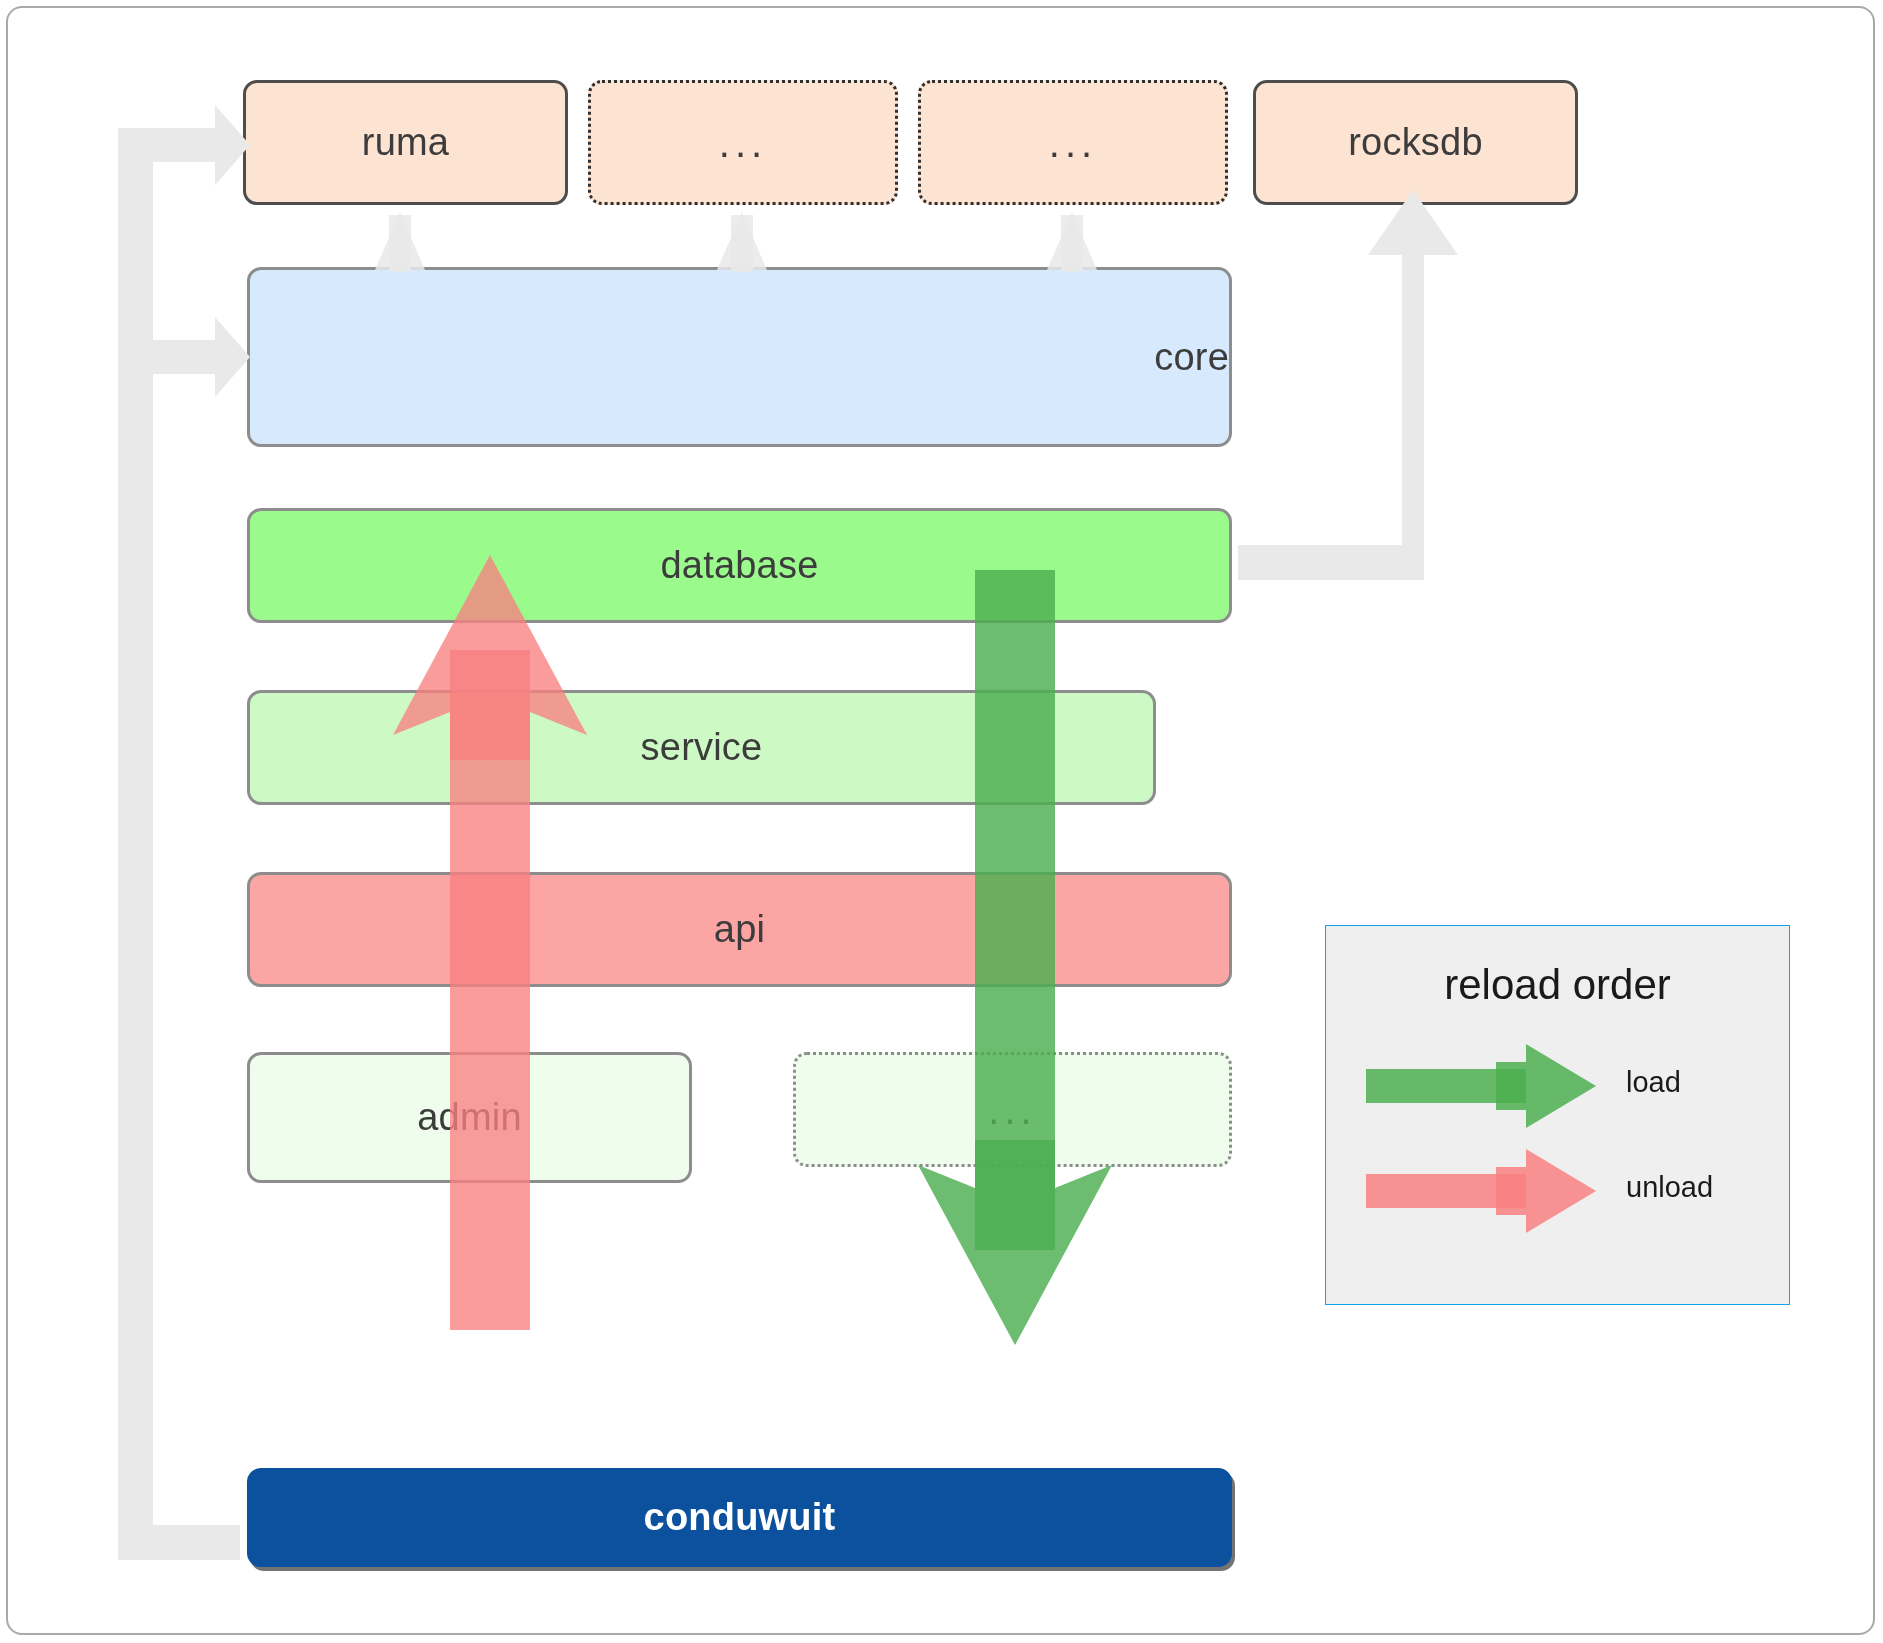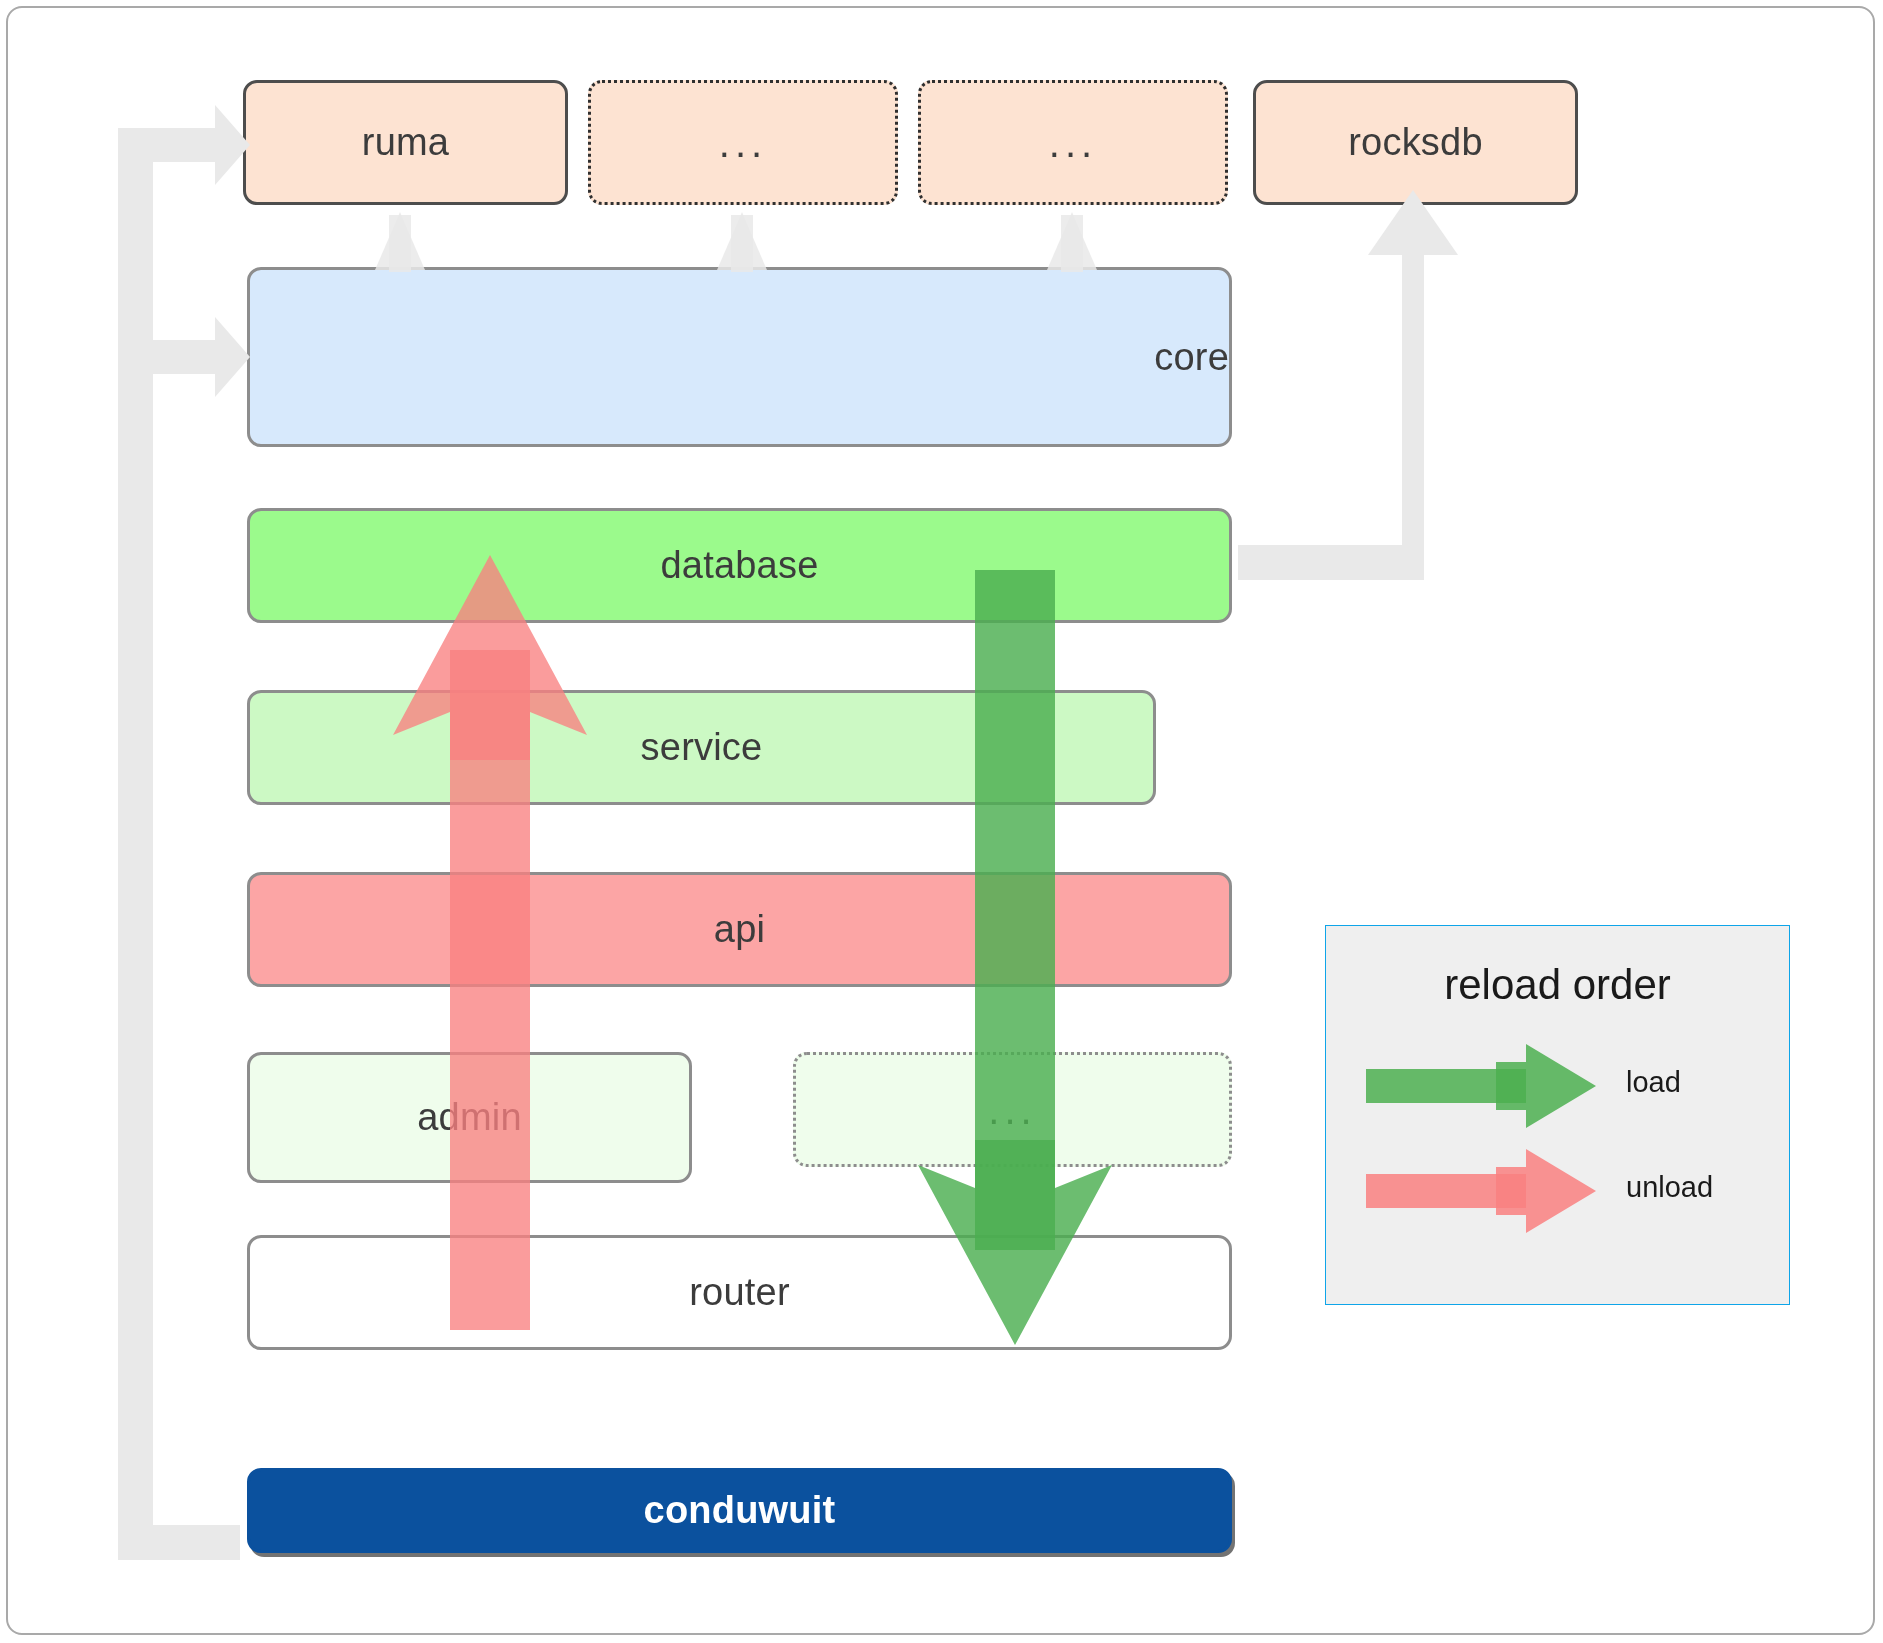--- a/index.html
+++ b/index.html
@@ -172,25 +172,22 @@
   </div>
 
   <div class="node g4" style="left:247px; top:1052px; width:445px; height:131px;">
     <span class="lbl">admin</span>
   </div>
 
   <div class="node g4 dotted" style="left:793px; top:1052px; width:439px; height:115px;">
     <span class="lbl dots">...</span>
   </div>
 
-  <div class="node white" style="left:247px; top:1235px; width:985px; height:115px;">
-    <span class="lbl">router</span>
-  </div>
-
-  <div class="node blue" style="left:247px; top:1468px; width:985px; height:85px;">
+
+  <div class="node blue" style="left:247px; top:1468px; width:985px; height:99px;">
     <span class="lbl">conduwuit</span>
   </div>
 
   <svg class="layer" id="arrow-layer" viewBox="0 0 1883 1643">
 
     <g opacity="1">
       <rect x="450" y="650" width="80" height="680" fill="#f98080" opacity="0.78"></rect>
       <path d="M 490,555 L 587,735 L 530,712 L 530,760 L 450,760 L 450,712 L 393,735 Z" fill="#f98080" opacity="0.78"></path>
     </g>
 

